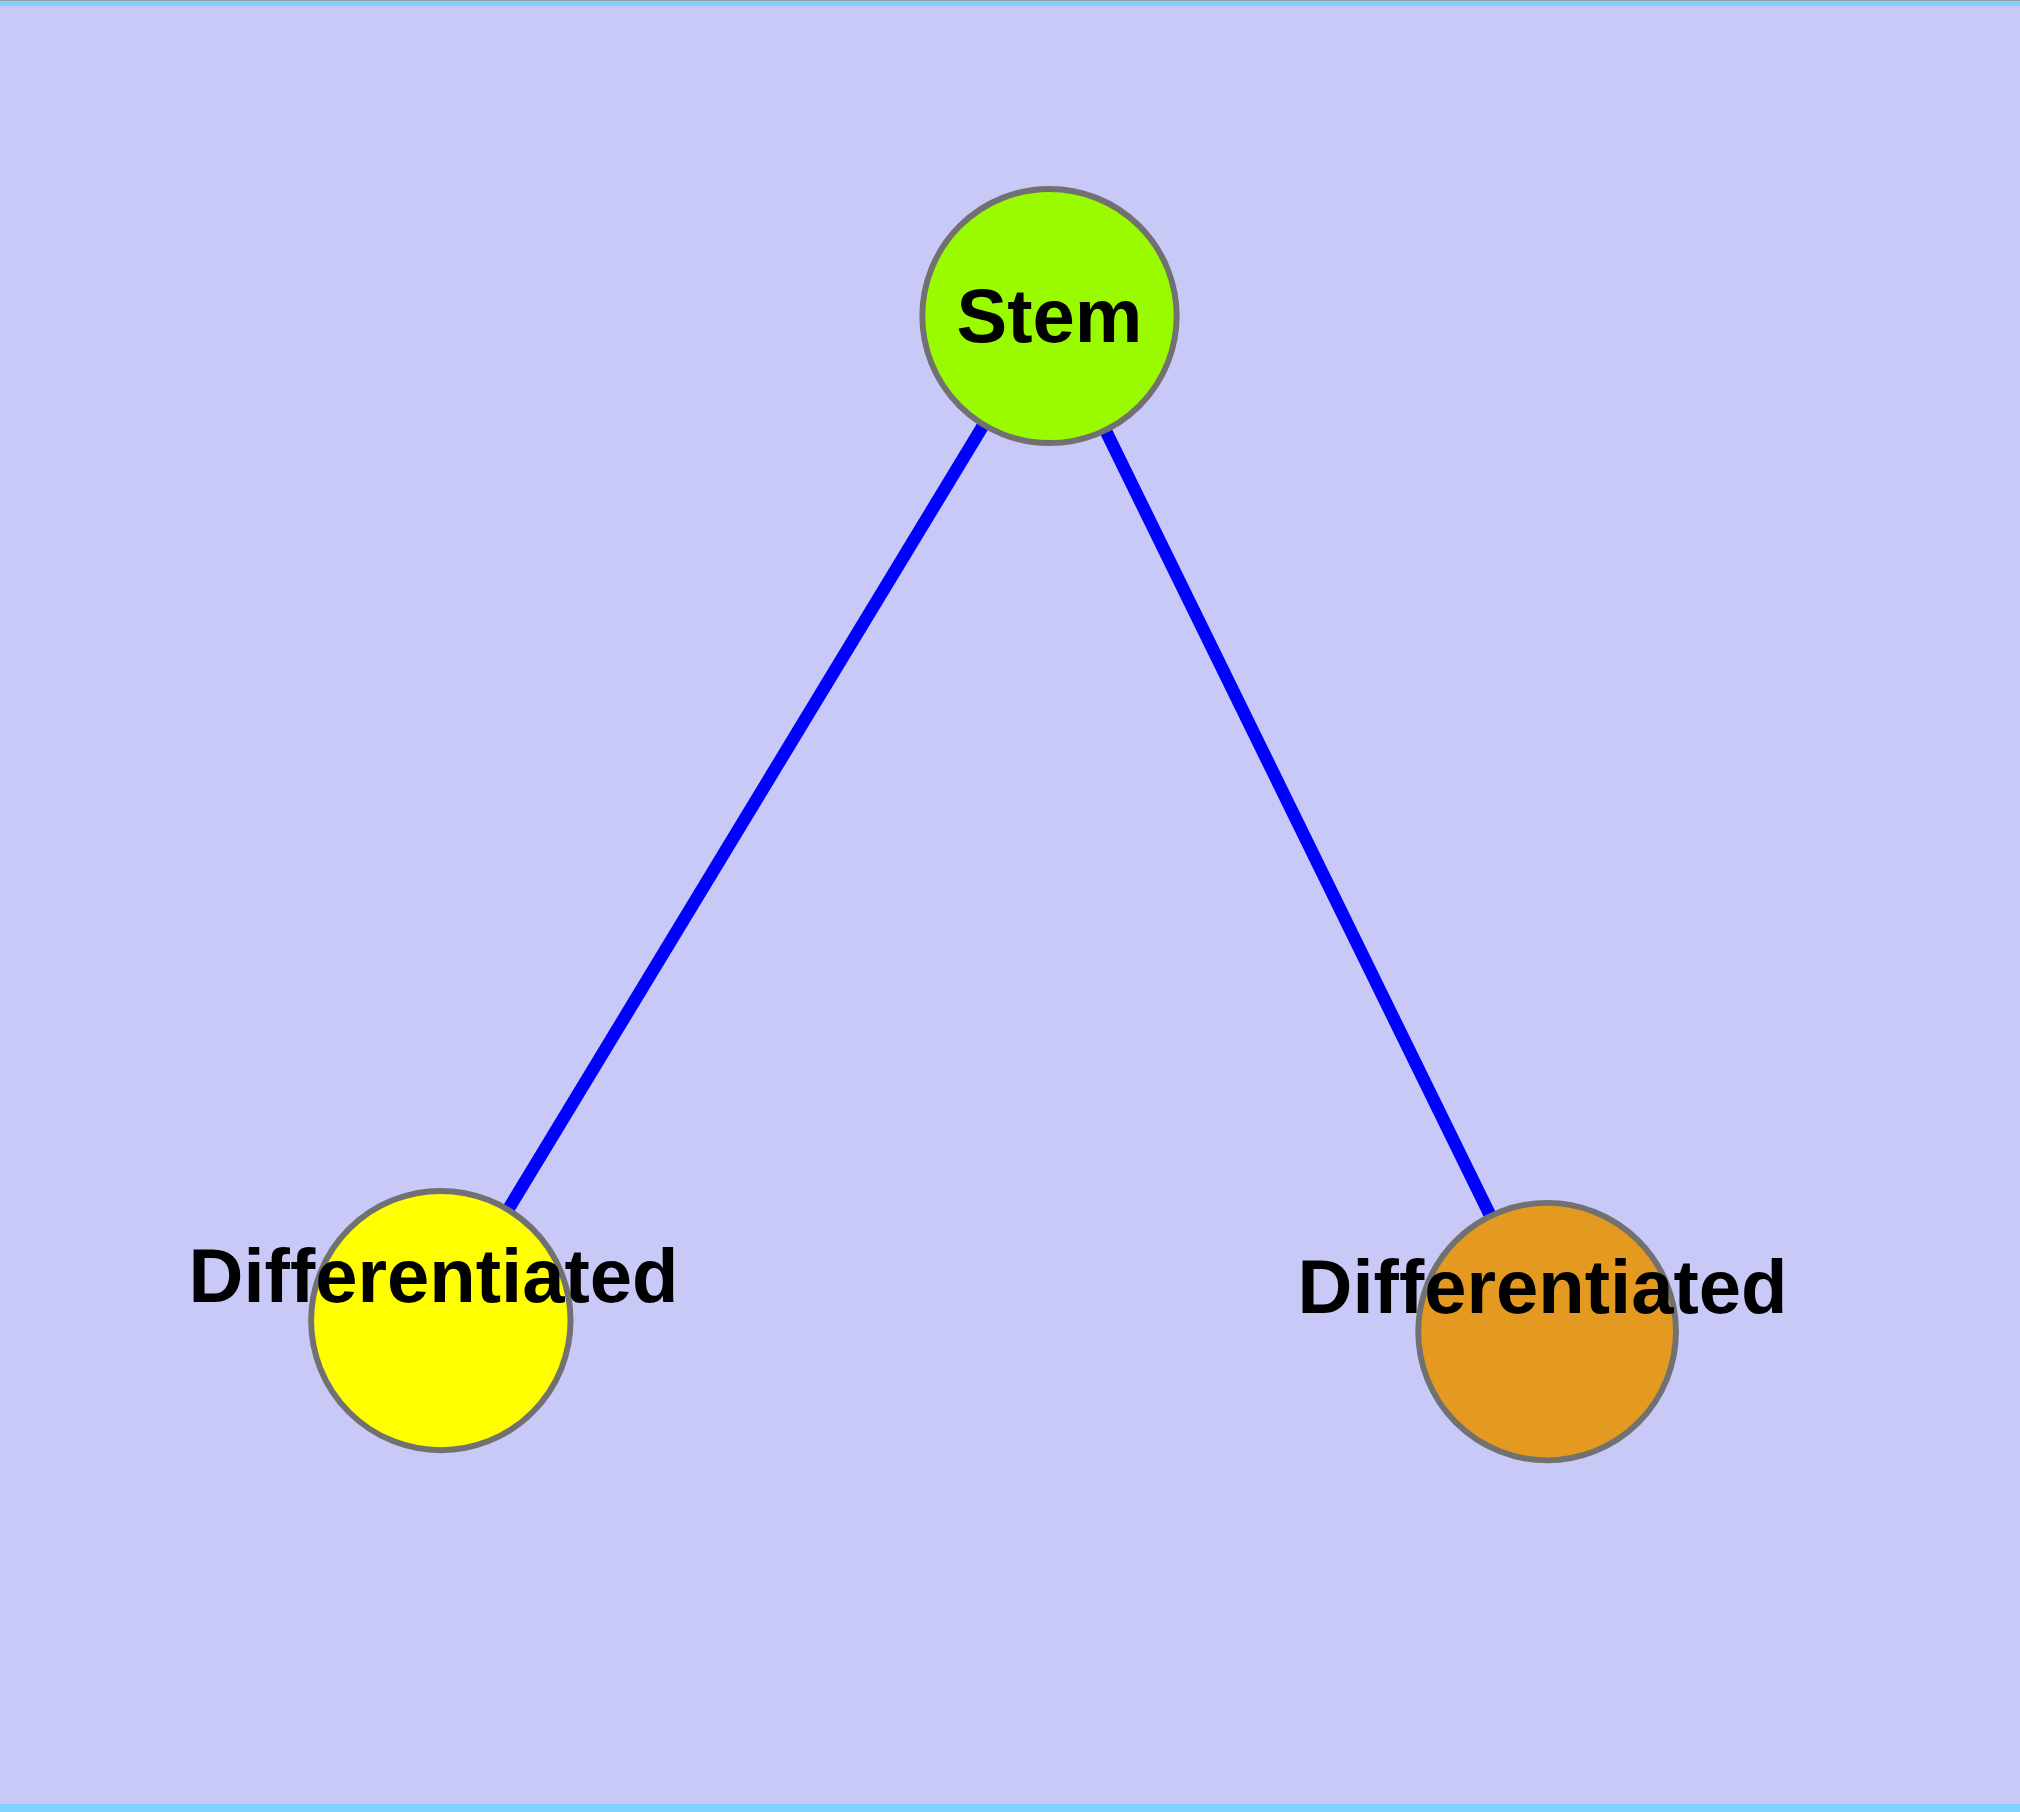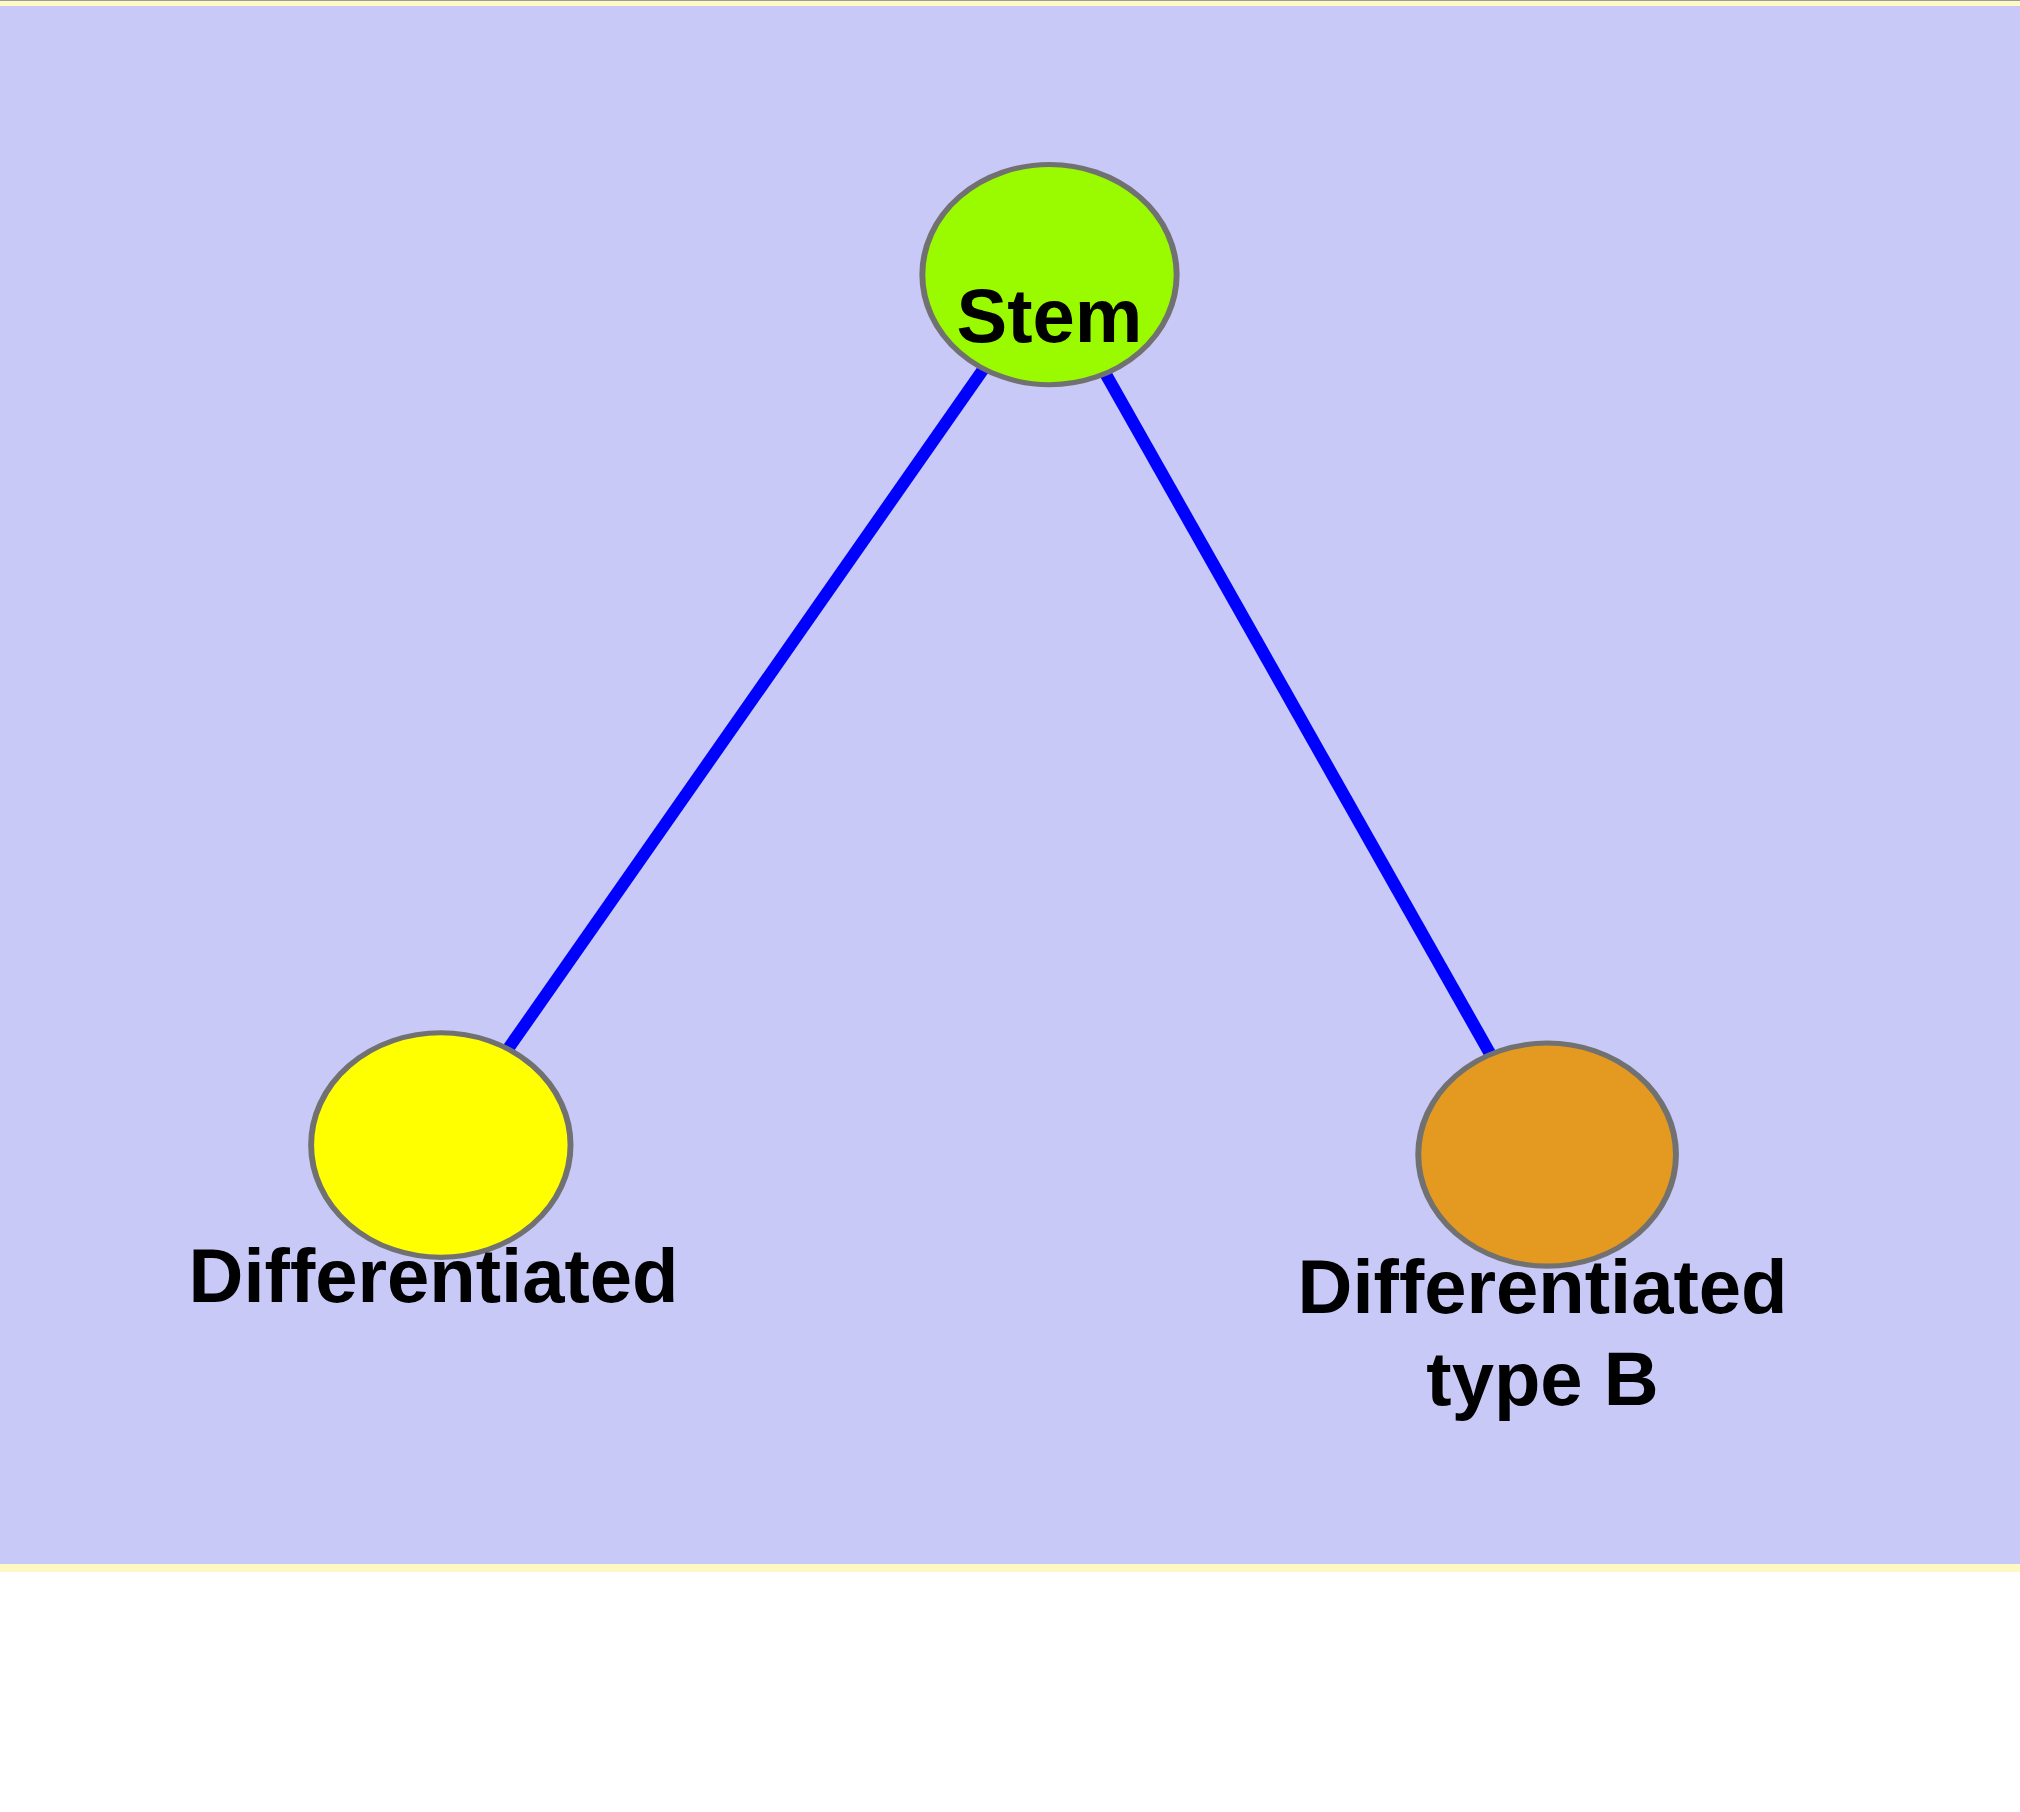--- a/index.html
+++ b/index.html
@@ -4,22 +4,22 @@
 <style>
   html, body {
     margin: 0;
     padding: 0;
     background: #ffffff;
     font-family: "Liberation Sans", "DejaVu Sans", sans-serif;
   }
   .page {
     position: relative;
     width: 2021px;
-    height: 1572px;
-    background: #fef9c3;
+    height: 1812px;
+    background: #7dd3fc;
     border-top: 1.7px solid #9a9aa6;
     box-sizing: border-box;
     overflow: hidden;
   }
   .plot {
     position: absolute;
     left: 0;
     right: 0;
     top: 5.1px;
     bottom: 8.5px;
@@ -73,18 +73,17 @@
     <div class="node-label" style="left: 702px; top: 264px;">
       <span>Stem</span>
     </div>
 
     <div class="node-label" style="left: 86px; top: 1224px;">
       <span>Differentiated</span>
     </div>
 
     <div class="node-label" style="left: 1195px; top: 1235px;">
       <span>Differentiated</span>
-      <span>type B</span>
     </div>
 
   </div>
 </div>
 
 
 </body></html>

